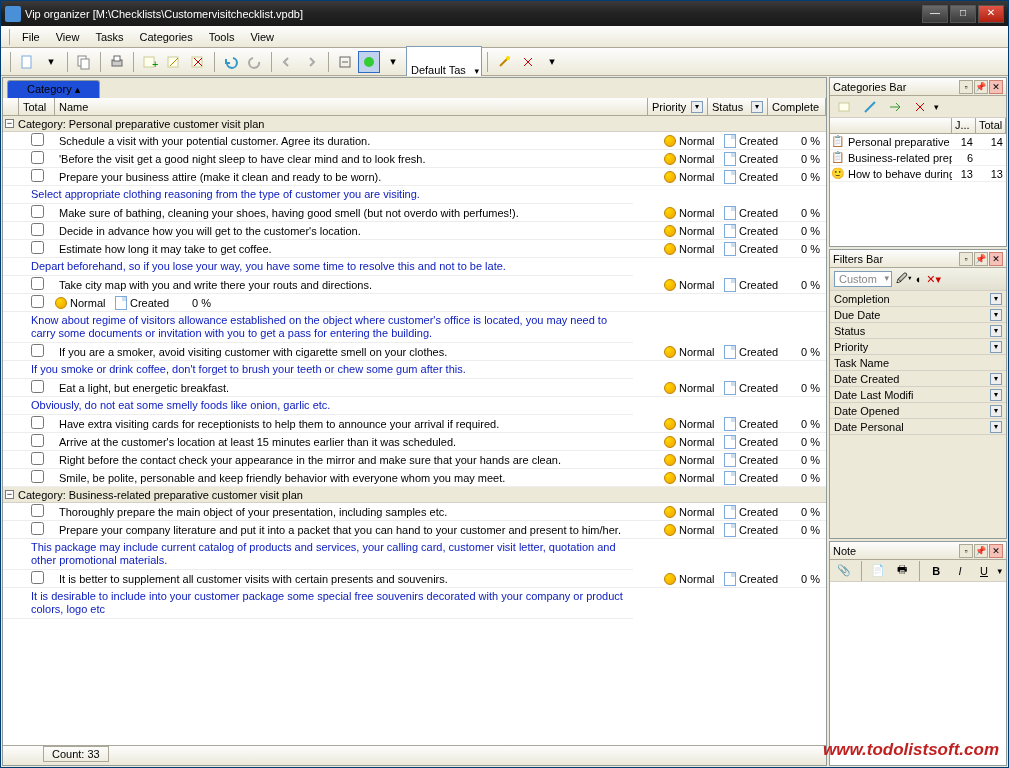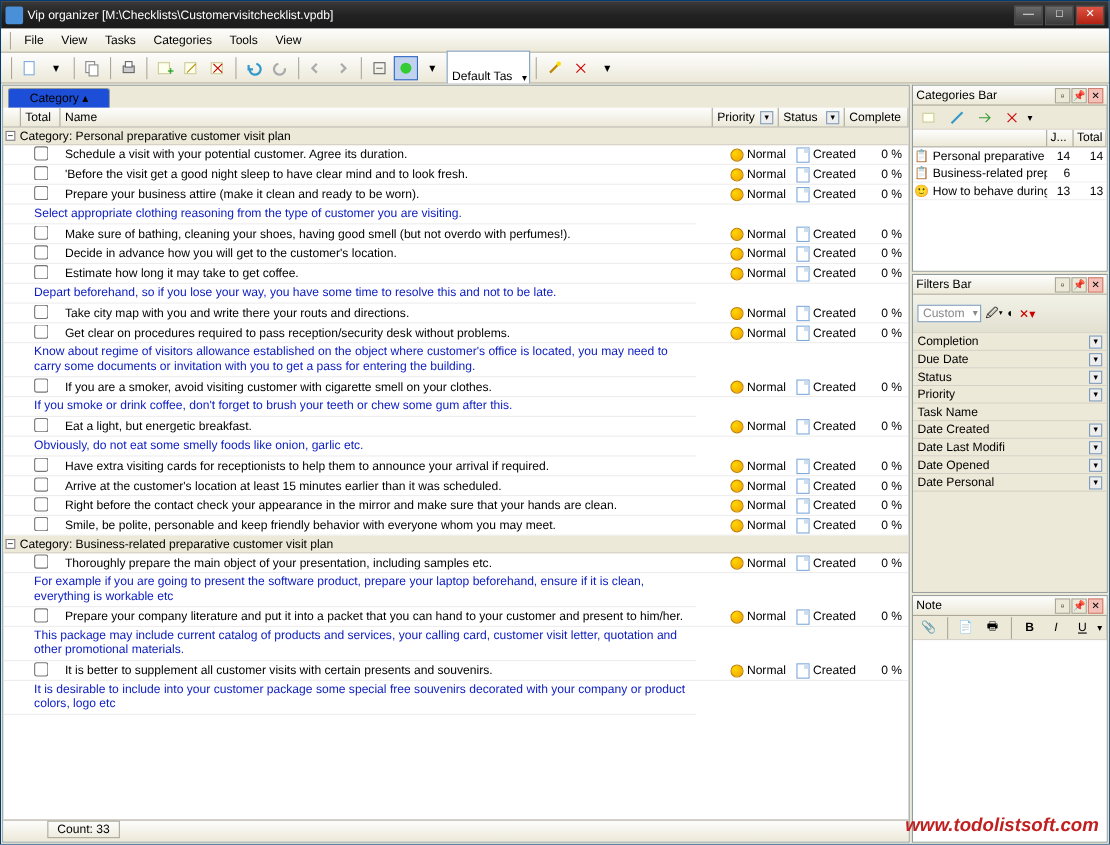--- a/index.html
+++ b/index.html
@@ -51,21 +51,21 @@
 .phead .pb.x{background:#f5c0b8;border-color:#d08070}
 .ptool{height:22px;border-bottom:1px solid #d4d0c8;display:flex;align-items:center;padding:0 4px;gap:3px}
 .pbody{flex:1;background:#fff;overflow:auto}
 .catgrid .chead{display:flex;background:linear-gradient(#fdfdfd,#ece9d8);border-bottom:1px solid #aca899;height:16px}
 .catgrid .ch{border-right:1px solid #aca899;padding:1px 3px;font-size:11px}
 .catgrid .crow{display:flex;height:16px;align-items:center;border-bottom:1px solid #f0f0f0}
 .catgrid .ci{width:16px;text-align:center}
 .catgrid .cn{flex:1;overflow:hidden;white-space:nowrap;padding-left:2px}
 .catgrid .cj{width:24px;text-align:right;padding-right:3px}
 .catgrid .ct{width:30px;text-align:right;padding-right:3px}
-.flt{height:35px;background:linear-gradient(#f2f2e8,#e2e0d0);border-bottom:1px solid #d4d0c8;display:flex;align-items:center;padding:0 4px;gap:4px}
+.flt{height:23px;background:linear-gradient(#f2f2e8,#e2e0d0);border-bottom:1px solid #d4d0c8;display:flex;align-items:center;padding:0 4px;gap:4px}
 .flt .fc{border:1px solid #7f9db9;background:#fff;padding:1px 14px 1px 4px;color:#888;position:relative}
 .flt .fc:after{content:"▾";position:absolute;right:2px;top:1px;font-size:9px}
 .frow{display:flex;height:16px;align-items:center;background:#ece9d8;border-bottom:1px solid #d4d0c8;padding:0 4px}
 .frow .fn{flex:1}
 .frow .fd{border:1px solid #7f9db9;background:#eee;width:12px;height:12px;font-size:8px;text-align:center;line-height:10px;cursor:pointer}
 .watermark{position:absolute;bottom:8px;right:10px;color:#c02020;font-family:Arial;font-size:17px;font-weight:bold;font-style:italic;z-index:999}
 ::-webkit-scrollbar{width:16px;height:16px}
 ::-webkit-scrollbar-track{background:#ece9d8}
 ::-webkit-scrollbar-thumb{background:#c1c1c1;border:1px solid #aca899}
 ::-webkit-scrollbar-button{background:#ece9d8;border:1px solid #aca899;height:16px}
@@ -320,21 +320,20 @@
             </div>
             <div class="c-stat">
               <span class="doc"></span>
               <span>Created</span>
             </div>
             <div class="c-comp">0 %</div>
           </div>
           <div class="row">
             <div style="width:16px"></div>
             <div class="c-done"><input type="checkbox" style=""></div>
-            <div class="c-name">Get clear on procedures required to pass reception/security desk without problems.</div>
             <div class="c-pri">
               <span class="ball"></span>
               <span>Normal</span>
             </div>
             <div class="c-stat">
               <span class="doc"></span>
               <span>Created</span>
             </div>
             <div class="c-comp">0 %</div>
           </div>
@@ -436,21 +435,20 @@
             <div class="c-pri">
               <span class="ball"></span>
               <span>Normal</span>
             </div>
             <div class="c-stat">
               <span class="doc"></span>
               <span>Created</span>
             </div>
             <div class="c-comp">0 %</div>
           </div>
-          <div class="note">For example if you are going to present the software product, prepare your laptop beforehand, ensure if it is clean, everything is workable etc</div>
           <div class="row">
             <div style="width:16px"></div>
             <div class="c-done"><input type="checkbox" style=""></div>
             <div class="c-name">Prepare your company literature and put it into a packet that you can hand to your customer and present to him/her.</div>
             <div class="c-pri">
               <span class="ball"></span>
               <span>Normal</span>
             </div>
             <div class="c-stat">
               <span class="doc"></span>

